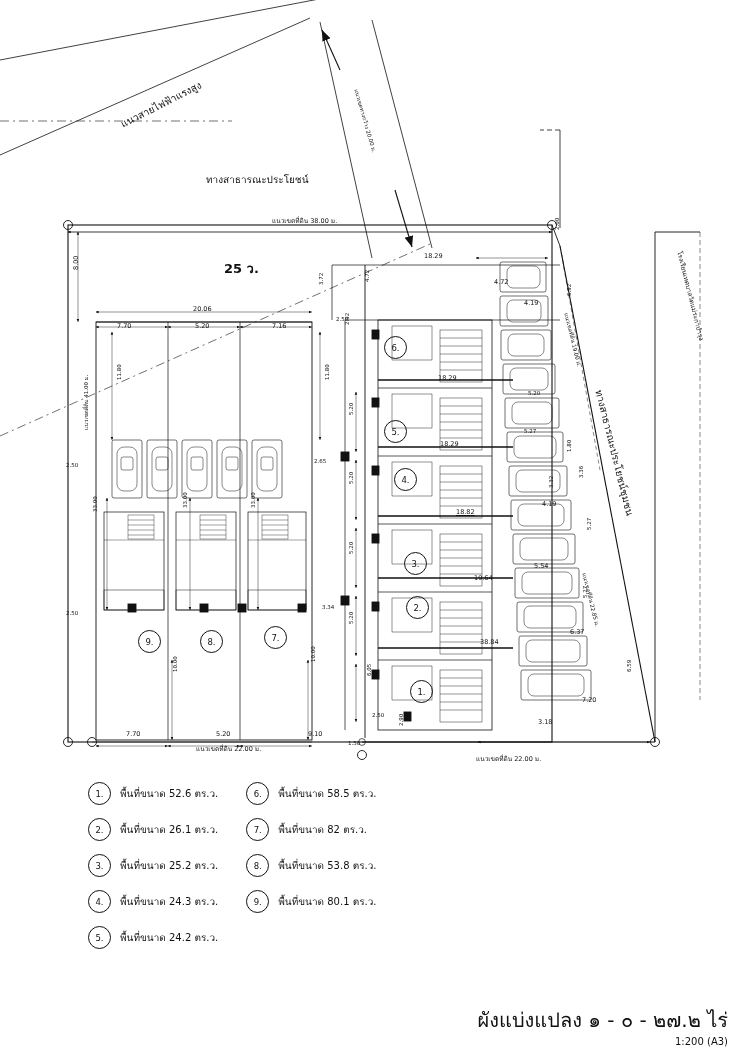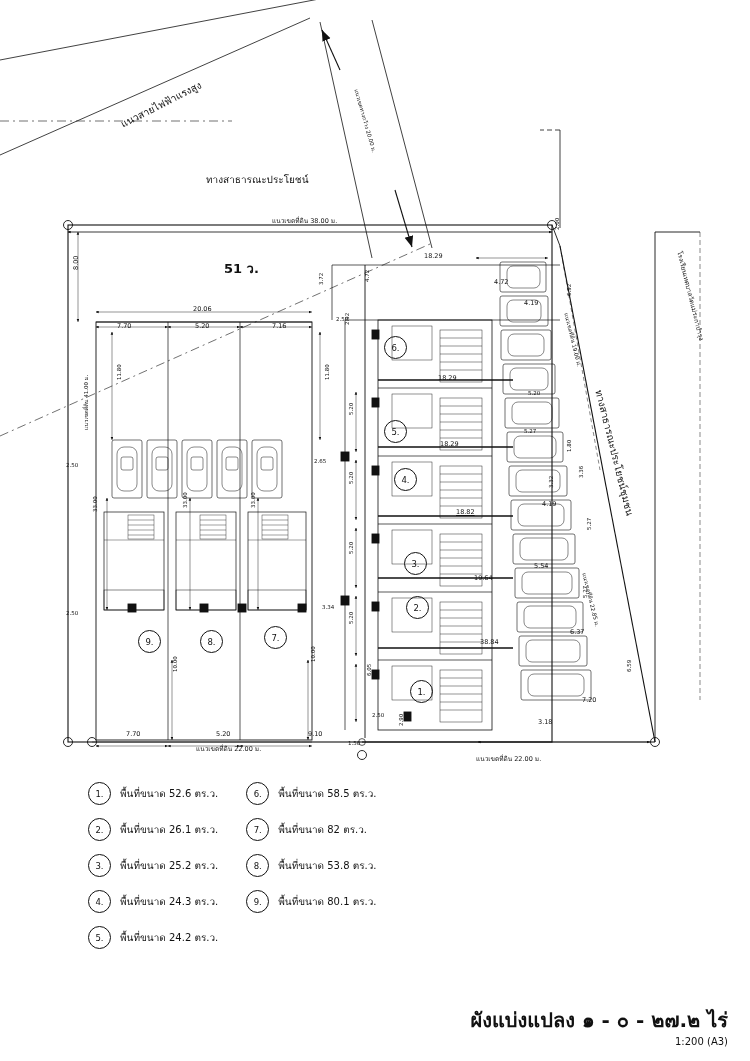--- a/index.html
+++ b/index.html
@@ -8,21 +8,21 @@
     font-family:"DejaVu Sans", sans-serif; color:#111;
   }
   #sheet { position:absolute; inset:0; }
   svg.plan { position:absolute; left:0; top:0; width:750px; height:1061px; }
 
   .t { position:absolute; white-space:nowrap; font-size:8px; color:#111; }
   .t.sm { font-size:6.5px; }
   .t.xs { font-size:5.5px; }
   .t.md { font-size:10px; }
   .t.lg { font-size:13px; font-weight:bold; }
-  .t.xl { font-size:20px; font-weight:bold; }
+  .t.xl { font-size:20px; font-weight:normal; }
   .rot-90 { transform:rotate(-90deg); transform-origin:0 0; }
 
   .legend { position:absolute; left:88px; top:782px; width:600px; }
   .legend-title { font-size:11px; margin-bottom:10px; }
   .legend-grid { display:flex; gap:28px; }
   .legend-col { display:flex; flex-direction:column; gap:13px; }
   .legend-row { display:flex; align-items:center; gap:9px; }
   .circ {
     width:21px; height:21px; border:1px solid #111; border-radius:50%;
     display:flex; align-items:center; justify-content:center;
@@ -300,21 +300,21 @@
         <line x1="476" y1="258" x2="548" y2="258" marker-start="url(#arrT)" marker-end="url(#arrH)"></line>
         <line x1="478" y1="742" x2="650" y2="742" marker-start="url(#arrT)" marker-end="url(#arrH)"></line>
       </g>
     </g>
   </svg>
 
   <div class="t md rot-90" style="left:118px; top:118px; transform:rotate(-27deg); transform-origin:left top;">แนวสายไฟฟ้าแรงสูง</div>
   <div class="t md" style="left:206px; top:172px;">ทางสาธารณะประโยชน์</div>
   <div class="t xs" style="left:360px; top:88px; transform:rotate(74deg); transform-origin:left top;">แนวเขตทางกว้าง 20.00 ม.</div>
 
-  <div class="t lg" style="left:224px; top:258px;">51 ว.</div>
+  <div class="t lg" style="left:224px; top:258px;">25 ว.</div>
   <div class="t sm" style="left:272px; top:216px;">แนวเขตที่ดิน 38.00 ม.</div>
 
   <div class="t sm" style="left:684px; top:250px; transform:rotate(76deg); transform-origin:left top;">โรงเรียนเทศบาลวัดแม่ระกาบำรุง</div>
   <div class="t md" style="left:606px; top:388px; transform:rotate(76deg); transform-origin:left top;">ทางสาธารณะประโยชน์ชุมชน</div>
   <div class="t xs" style="left:570px; top:312px; transform:rotate(76deg); transform-origin:left top;">แนวเขตที่ดิน 19.00 ม.</div>
   <div class="t xs" style="left:588px; top:572px; transform:rotate(76deg); transform-origin:left top;">แนวเขตที่ดิน 22.85 ม.</div>
 
   <div class="t xs" style="left:82px; top:430px; transform:rotate(-90deg); transform-origin:left top;">แนวเขตที่ดิน 41.00 ม.</div>
   <div class="t sm" style="left:196px; top:744px;">แนวเขตที่ดิน 22.00 ม.</div>
   <div class="t sm" style="left:476px; top:754px;">แนวเขตที่ดิน 22.00 ม.</div>

